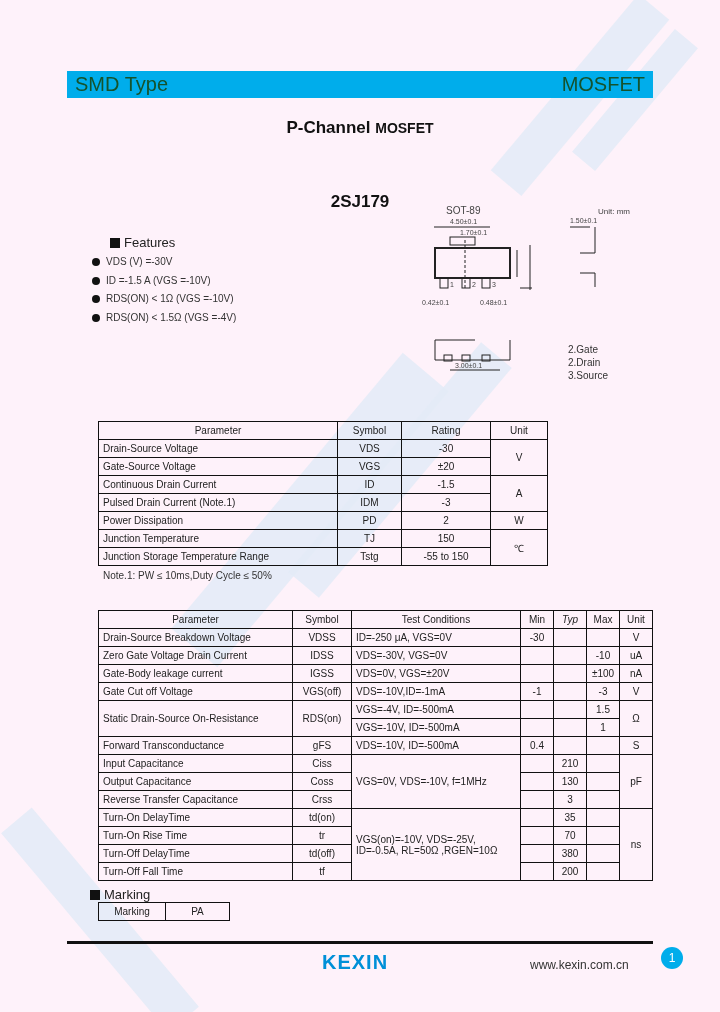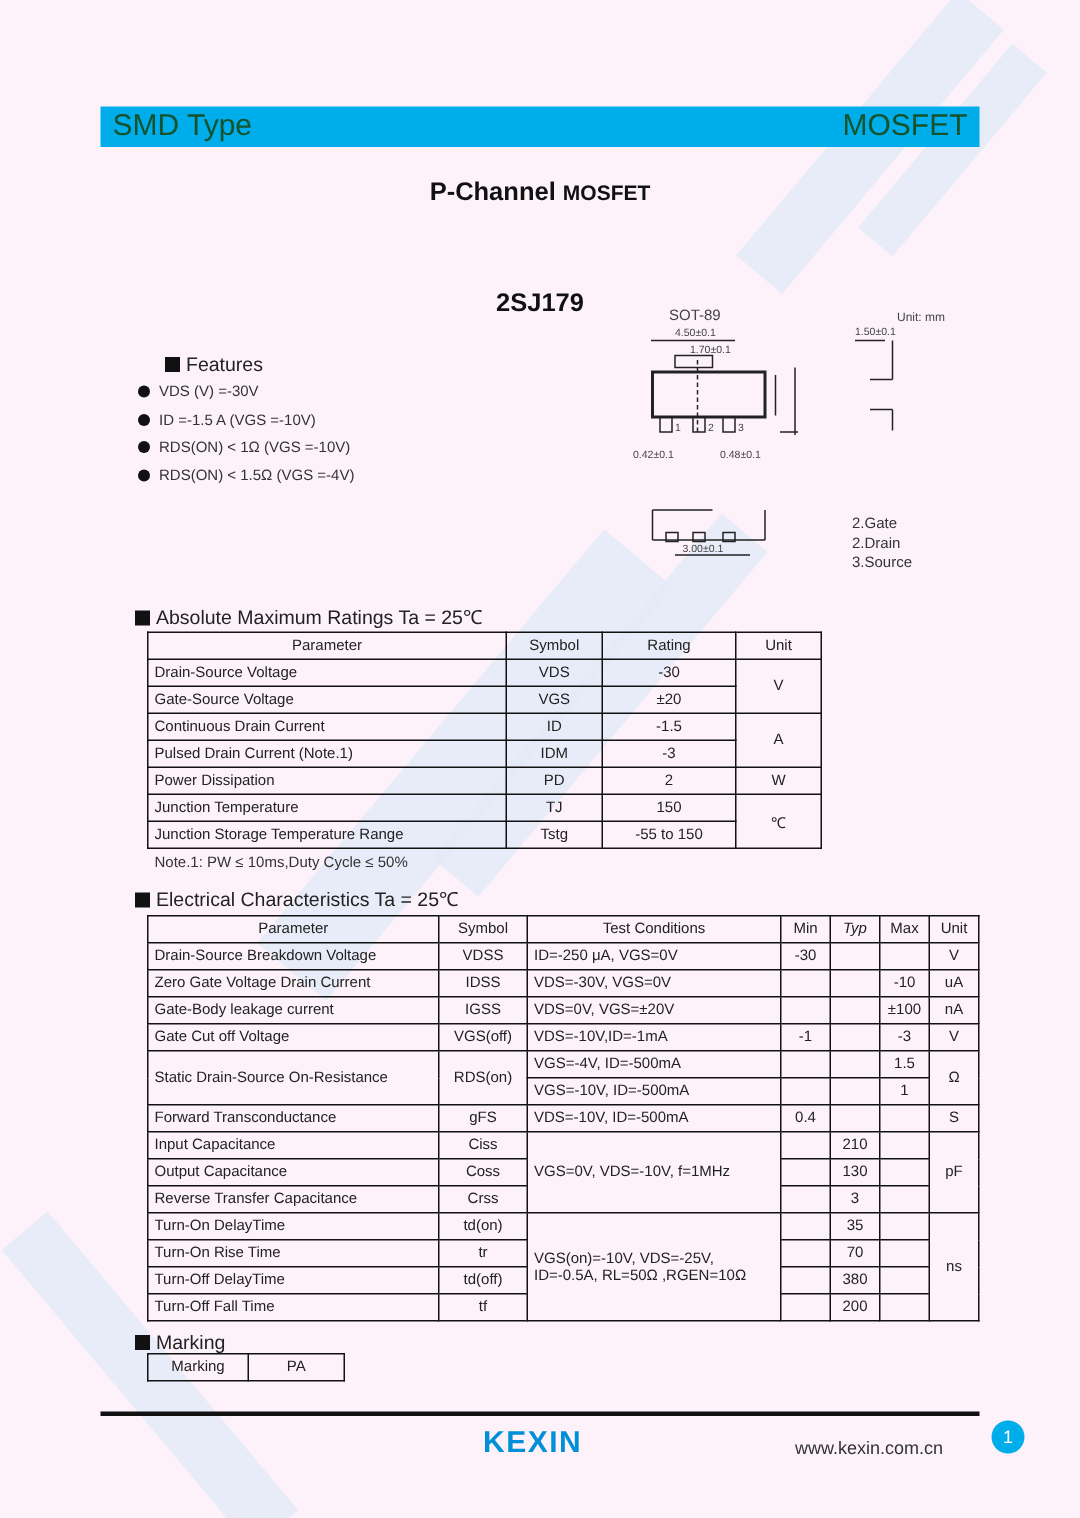--- a/index.html
+++ b/index.html
@@ -102,23 +102,20 @@
       <text x="35" y="153">3.00±0.1</text>
       <text x="30" y="72">1</text>
         <text x="52" y="72">2</text>
         <text x="72" y="72">3</text>
     </g>
   </svg>
   <div class="pin" style="top:344px;">2.Gate</div>
   <div class="pin" style="top:357px;">2.Drain</div>
   <div class="pin" style="top:370px;">3.Source</div>
 
-  <div class="sec" style="left:90px;top:402px;">
-    <span class="sq"></span><span>Absolute Maximum Ratings Ta = 25℃</span>
-  </div>
   <table style="left:98px;top:421px;width:450px;">
     <tbody>
         <tr>
       <th class="c" style="width:230px;">Parameter</th>
       <th class="c" style="width:55px;">Symbol</th>
       <th class="c" style="width:80px;">Rating</th>
       <th class="c">Unit</th>
     </tr>
     <tr>
           <td>Drain-Source Voltage</td>
@@ -156,23 +153,20 @@
         </tr>
     <tr>
           <td>Junction Storage Temperature Range</td>
           <td class="c">Tstg</td>
           <td class="c">-55 to 150</td>
         </tr>
   </tbody>
     </table>
   <div class="note">Note.1: PW ≤ 10ms,Duty Cycle ≤ 50%</div>
 
-  <div class="sec" style="left:90px;top:590px;">
-    <span class="sq"></span><span>Electrical Characteristics Ta = 25℃</span>
-  </div>
   <table style="left:98px;top:610px;width:555px;">
     <tbody>
         <tr>
       <th class="c" style="width:185px;">Parameter</th>
       <th class="c" style="width:50px;">Symbol</th>
       <th class="c" style="width:160px;">Test Conditions</th>
       <th class="c" style="width:24px;">Min</th>
       <th class="c" style="width:24px;font-style:italic;">Typ</th>
       <th class="c" style="width:24px;">Max</th>
       <th class="c">Unit</th>

